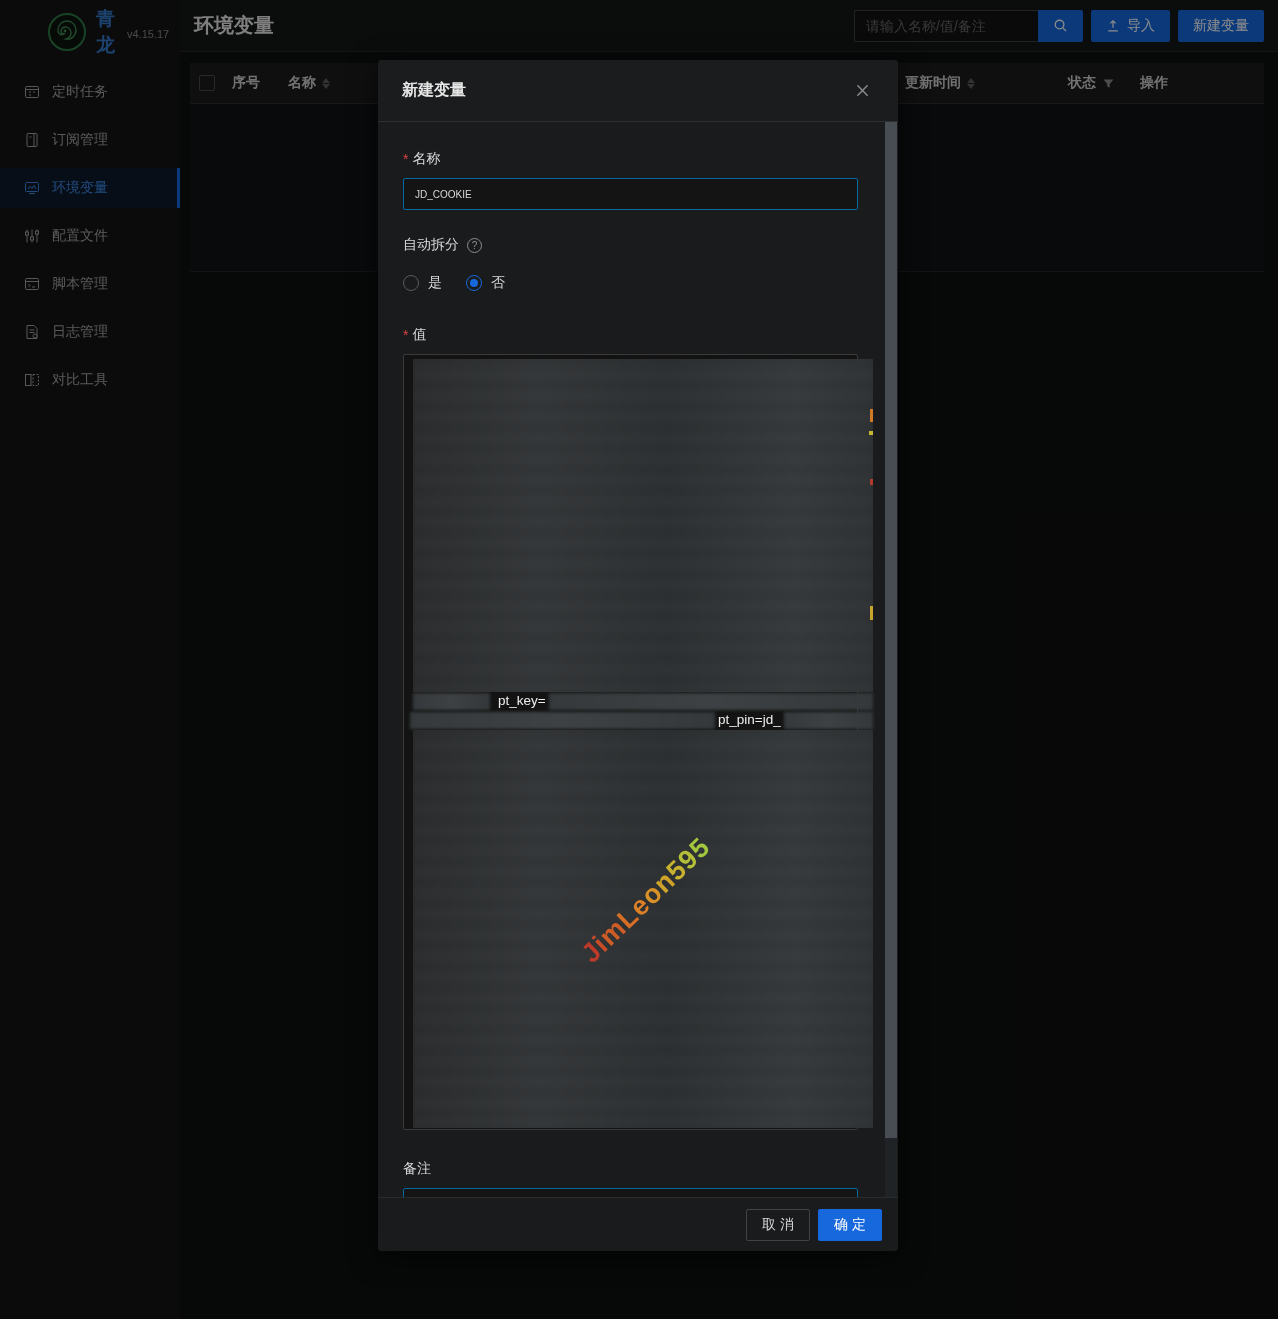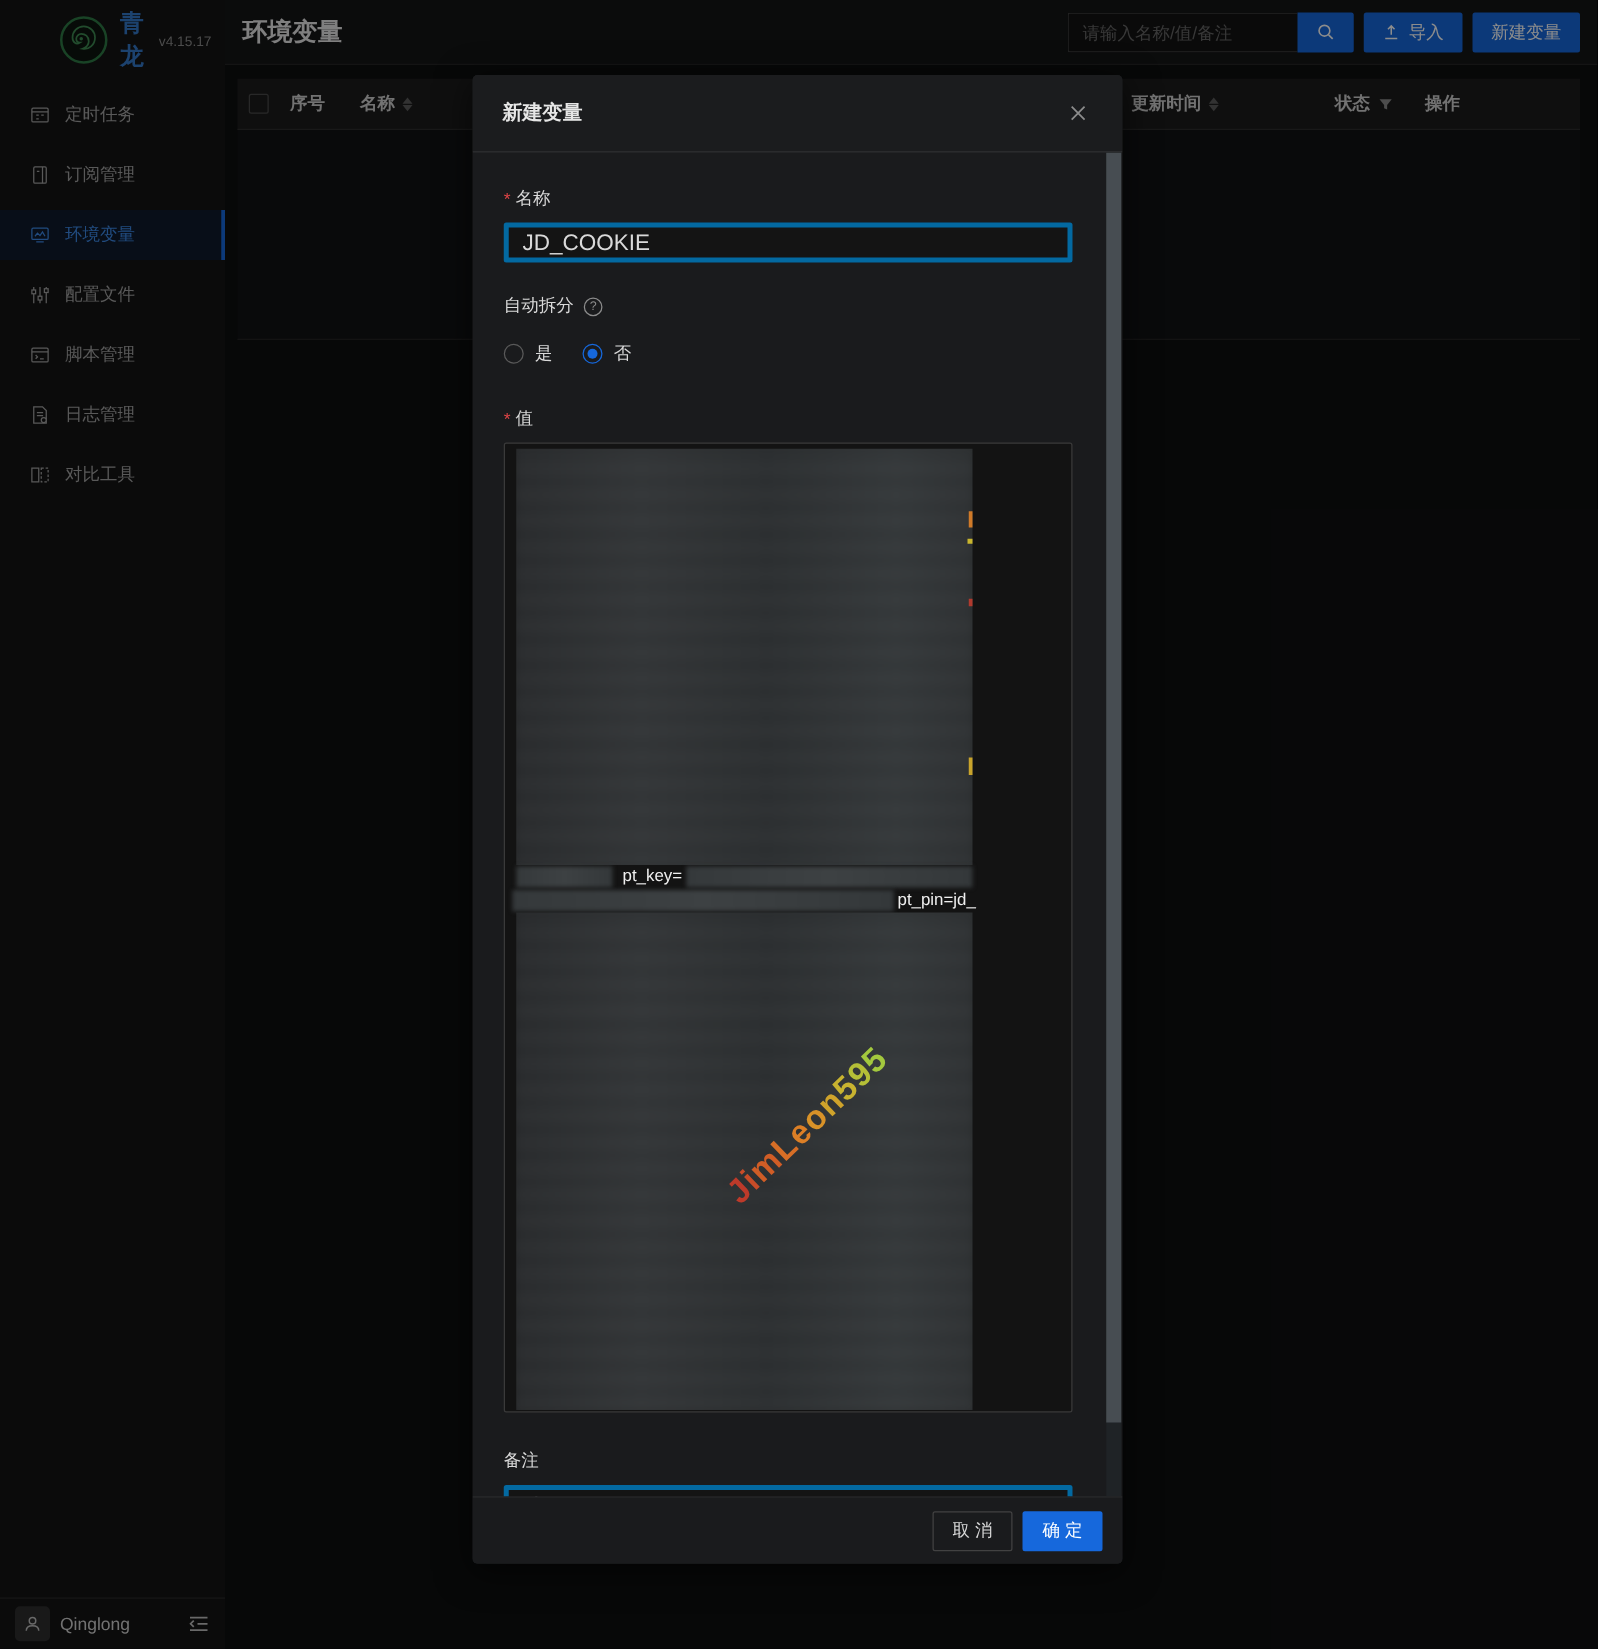--- a/index.html
+++ b/index.html
@@ -47,30 +47,30 @@
   .tbody-empty { height:168px; background:#121314; border-bottom:1px solid #242424; }
   
   .mask { position:absolute; inset:0; background:rgba(0,0,0,0.45); z-index:40; }
   .modal { position:absolute; left:378px; top:60px; width:520px; height:1191px; background:#1a1b1d; border-radius:4px; z-index:50; overflow:hidden; box-shadow:0 6px 28px rgba(0,0,0,0.6); }
   .modal-header { height:62px; border-bottom:1px solid rgba(255,255,255,0.09); display:flex; align-items:center; padding:0 24px; background:#1b1c1e; }
   .modal-title { font-size:16px; font-weight:bold; color:#e6e6e6; flex:1; }
   .modal-close { color:#8c8c8c; font-size:18px; cursor:pointer; line-height:1; padding:4px; }
   .modal-body { position:relative; height:1075px; padding:28px 25px 0 25px; overflow:hidden; }
   .frm-label { color:#d9d9d9; font-size:14px; margin-bottom:10px; display:flex; align-items:center; gap:4px; }
   .req { color:#dc4446; font-size:14px; }
-  .txt-input { width:455px; height:32px; background:#141414; border:4px solid #0369a1; border-radius:2px; color:#d9d9d9; padding:0 11px; font-size:18px; outline:none; }
+  .txt-input { width:455px; height:32px; background:#141414; border:1px solid #0369a1; border-radius:2px; color:#d9d9d9; padding:0 11px; font-size:10px; outline:none; }
   .help-circle { width:15px; height:15px; border:1px solid #8c8c8c; border-radius:50%; color:#8c8c8c; font-size:10px; display:inline-flex; align-items:center; justify-content:center; margin-left:4px; }
   .radio-row { display:flex; align-items:center; margin:20px 0 34px 0; }
   .radio-group { display:flex; align-items:center; gap:9px; cursor:pointer; margin-right:24px; }
   .radio { width:16px; height:16px; border-radius:50%; border:1px solid #595959; background:transparent; position:relative; }
   .radio.checked { border-color:#1668dc; border-width:1px; }
   .radio.checked::after { content:""; position:absolute; inset:3px; border-radius:50%; background:#1668dc; }
   
   .value-area { position:relative; width:455px; height:776px; border:1px solid #3a3a3a; border-radius:2px; background:#131313; cursor:text; }
-  .value-content { position:absolute; left:9px; top:4px; width:365px; height:769px; }
+  .value-content { position:absolute; left:9px; top:4px; width:460px; height:769px; }
   .blurblock { position:relative; overflow:hidden; }
   .blur-fill { position:absolute; inset:-8px; filter:blur(6px);
     background:
       repeating-linear-gradient(180deg, rgba(255,255,255,0.05) 0 3px, rgba(0,0,0,0.05) 10px 17px, transparent 17px 21px),
       linear-gradient(90deg, #282a2c, #323537 28%, #2b2e30 55%, #34383a 82%, #2d3032);
   }
   .blur1 { height:333px; }
   .blur2 { height:398px; }
   .ptrow { position:relative; height:19px; }
   .ptbox { position:absolute; top:1px; bottom:1px; background:linear-gradient(90deg,#35393b,#3d4143,#34383a); filter:blur(1.5px); }
@@ -153,34 +153,20 @@
       </div>
       <div class="menu-item">
         <svg viewBox="0 0 16 16">
             <rect x="1.5" y="2.5" width="5.5" height="11" fill="none" stroke="currentColor"></rect>
             <rect x="9" y="2.5" width="5.5" height="11" fill="none" stroke="currentColor" stroke-dasharray="2 1.5"></rect>
           </svg>
         <span>对比工具</span>
       </div>
     </div>
 
-    <div class="user-bar">
-      <span class="avatar">
-        <svg viewBox="0 0 16 16" width="16" height="16">
-            <circle cx="8" cy="5.5" r="2.6" fill="none" stroke="currentColor" stroke-width="1.2"></circle>
-            <path d="M3 13.5c0-2.6 2.2-4 5-4s5 1.4 5 4" fill="none" stroke="currentColor" stroke-width="1.2"></path>
-          </svg>
-      </span>
-      <span class="user-name">Qinglong</span>
-      <span class="fold-icon">
-        <svg viewBox="0 0 18 18" width="18" height="18">
-            <path d="M2 4h14M8 9h8M2 14h14M5 6.5L2.5 9 5 11.5" fill="none" stroke="currentColor" stroke-width="1.4"></path>
-          </svg>
-      </span>
-    </div>
   </div>
 
   <div class="main">
     <div class="page-header">
       <div class="page-title">环境变量</div>
       <div class="hdr-actions">
         <div class="search-group">
           <input class="search-input" placeholder="请输入名称/值/备注" style="">
           <button class="btn btn-search">
             <svg viewBox="0 0 16 16" width="15" height="15">

